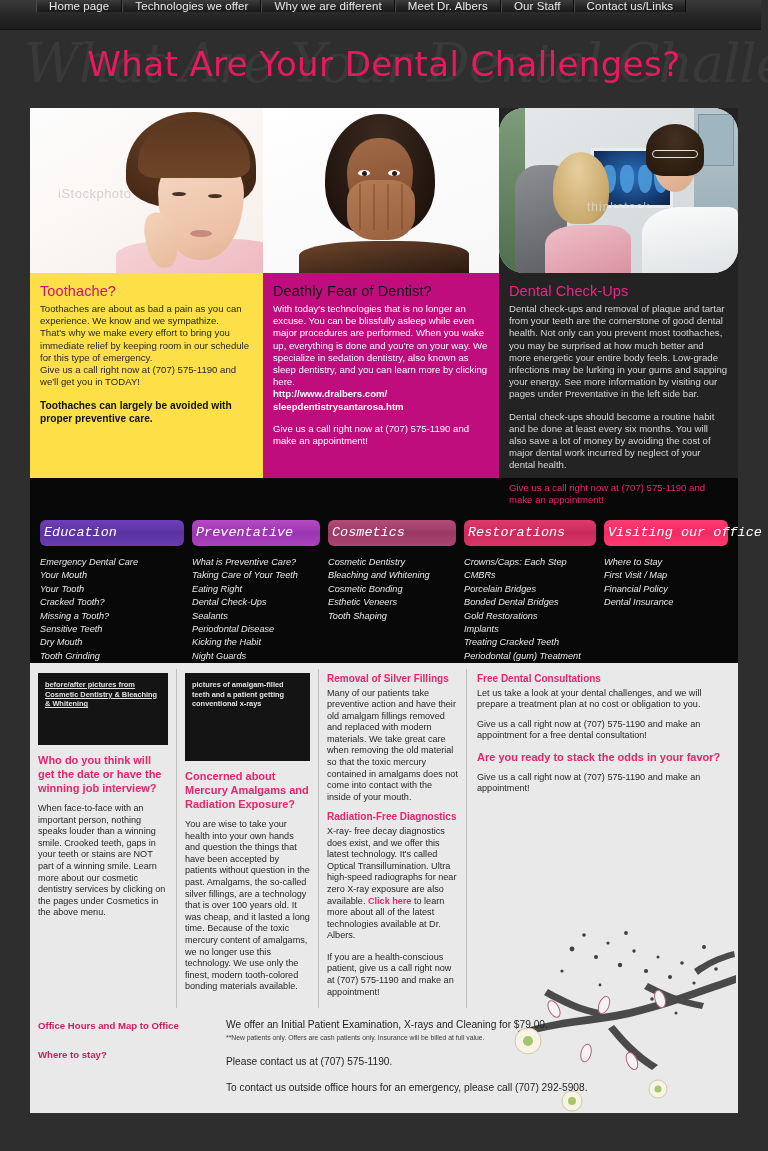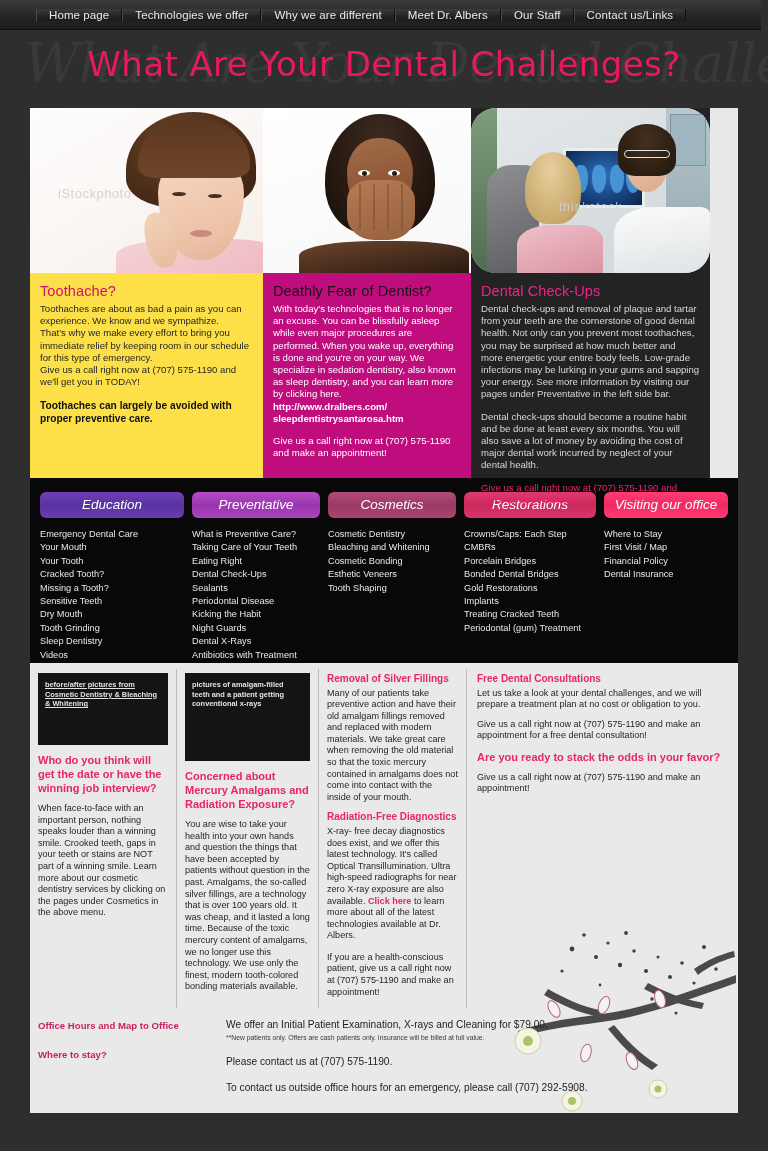--- a/index.html
+++ b/index.html
@@ -8,21 +8,21 @@
     background: #2e2e2e;
     font-family: "Liberation Sans", sans-serif;
     overflow: hidden;
   }
   .page { position: relative; width: 768px; height: 1151px; background: #2e2e2e; }
 
   
   .navbar {
     position: absolute; top: 0; left: 0; width: 761px; height: 30px;
     background: linear-gradient(180deg,#3a3a3a 0%, #262626 55%, #1c1c1c 100%);
-    display: flex; align-items: center;
+    display: flex; align-items: flex-start;
     border-bottom: 1px solid #111;
   }
   .nav-spacer { width: 36px; }
   .nav-item {
     display: flex; align-items: center; justify-content: center;
     padding: 0 12px;
     color: #e8e8e8; font-size: 11.5px; letter-spacing: .1px;
     border-left: 1px solid #4b4b4b;
     border-right: 1px solid #0d0d0d;
     white-space: nowrap;
@@ -53,21 +53,21 @@
   .content {
     position: absolute; top: 108px; left: 30px;
     width: 708px; height: 1005px;
     background: #e9e9e9;
   }
 
   
   .hero { display: flex; width: 708px; height: 370px; }
   .hero-col { position: relative; }
   .hero-col.c1 { width: 233px; background: #fde047; }
-  .hero-col.c2 { width: 208px; background: #bf0d7e; }
+  .hero-col.c2 { width: 236px; background: #bf0d7e; }
   .hero-col.c3 { width: 239px; background: #232323; }
   .hero-photo { width: 100%; height: 165px; position: relative; overflow: hidden; }
 
   
   .photo1 { background: linear-gradient(150deg,#fdfdfd 0%,#fbf7f5 45%,#f6efe9 100%); }
   .p1-hair {
     position: absolute; left: 96px; top: 4px; width: 130px; height: 96px;
     background: radial-gradient(ellipse at 40% 30%, #6b4328 0%, #4a2c18 60%, #3a2112 100%);
     border-radius: 60% 55% 40% 45% / 70% 65% 35% 35%;
   }
@@ -179,33 +179,34 @@
     width: 708px; height: 185px; background: #080808;
     display: flex; padding: 14px 6px 0 6px;
   }
   .menu-col { padding: 0 4px; }
   .menu-col.m1 { width: 152px; }
   .menu-col.m2 { width: 136px; }
   .menu-col.m3 { width: 136px; }
   .menu-col.m4 { width: 140px; }
   .menu-col.m5 { width: 132px; }
   .menu-btn {
-    display: block; border-radius: 6px; text-align: center;
+    display: block; border-radius: 6px; text-align: left;
     color: #fff; font-style: italic; font-size: 13.5px;
     padding: 5px 4px 6px 4px; margin-bottom: 10px;
     white-space: nowrap; cursor: pointer;
-    font-family: Liberation Sans, sans-serif;
+    font-family: Liberation Mono, monospace;
+    margin-top: 28px;
   }
   .b-edu  { background: linear-gradient(180deg,#6f3fb8 0%, #5a32a0 50%, #6a3cb0 100%); }
   .b-prev { background: linear-gradient(180deg,#b64bc4 0%, #9a35b0 50%, #ab44bd 100%); }
   .b-cos  { background: linear-gradient(180deg,#b34b78 0%, #9b3a66 50%, #ab4472 100%); }
   .b-rest { background: linear-gradient(180deg,#e03a6e 0%, #c92a5c 50%, #da3568 100%); }
   .b-visit{ background: linear-gradient(180deg,#ff3c73 0%, #f22a63 50%, #ff3a72 100%); }
   .menu-li {
-    color: #e9e9e9; font-size: 9.2px;
+    color: #e9e9e9; font-style: italic; font-size: 9.2px;
     line-height: 13.4px; white-space: nowrap; cursor: pointer;
   }
 
   
   .lower { display: flex; width: 708px; height: 345px; background: #e9e9e9; padding: 6px 0 0 0; }
   .lcol { position: relative; }
   .lcol.l1 { width: 146px; padding: 4px 8px 0 8px; }
   .lcol.l2 { width: 142px; padding: 4px 8px 0 8px; border-left: 1px solid #bdbdbd; }
   .lcol.l3 { width: 148px; padding: 4px 8px 0 8px; border-left: 1px solid #bdbdbd; }
   .lcol.l4 { width: 272px; padding: 4px 10px 0 10px; border-left: 1px solid #bdbdbd; }

